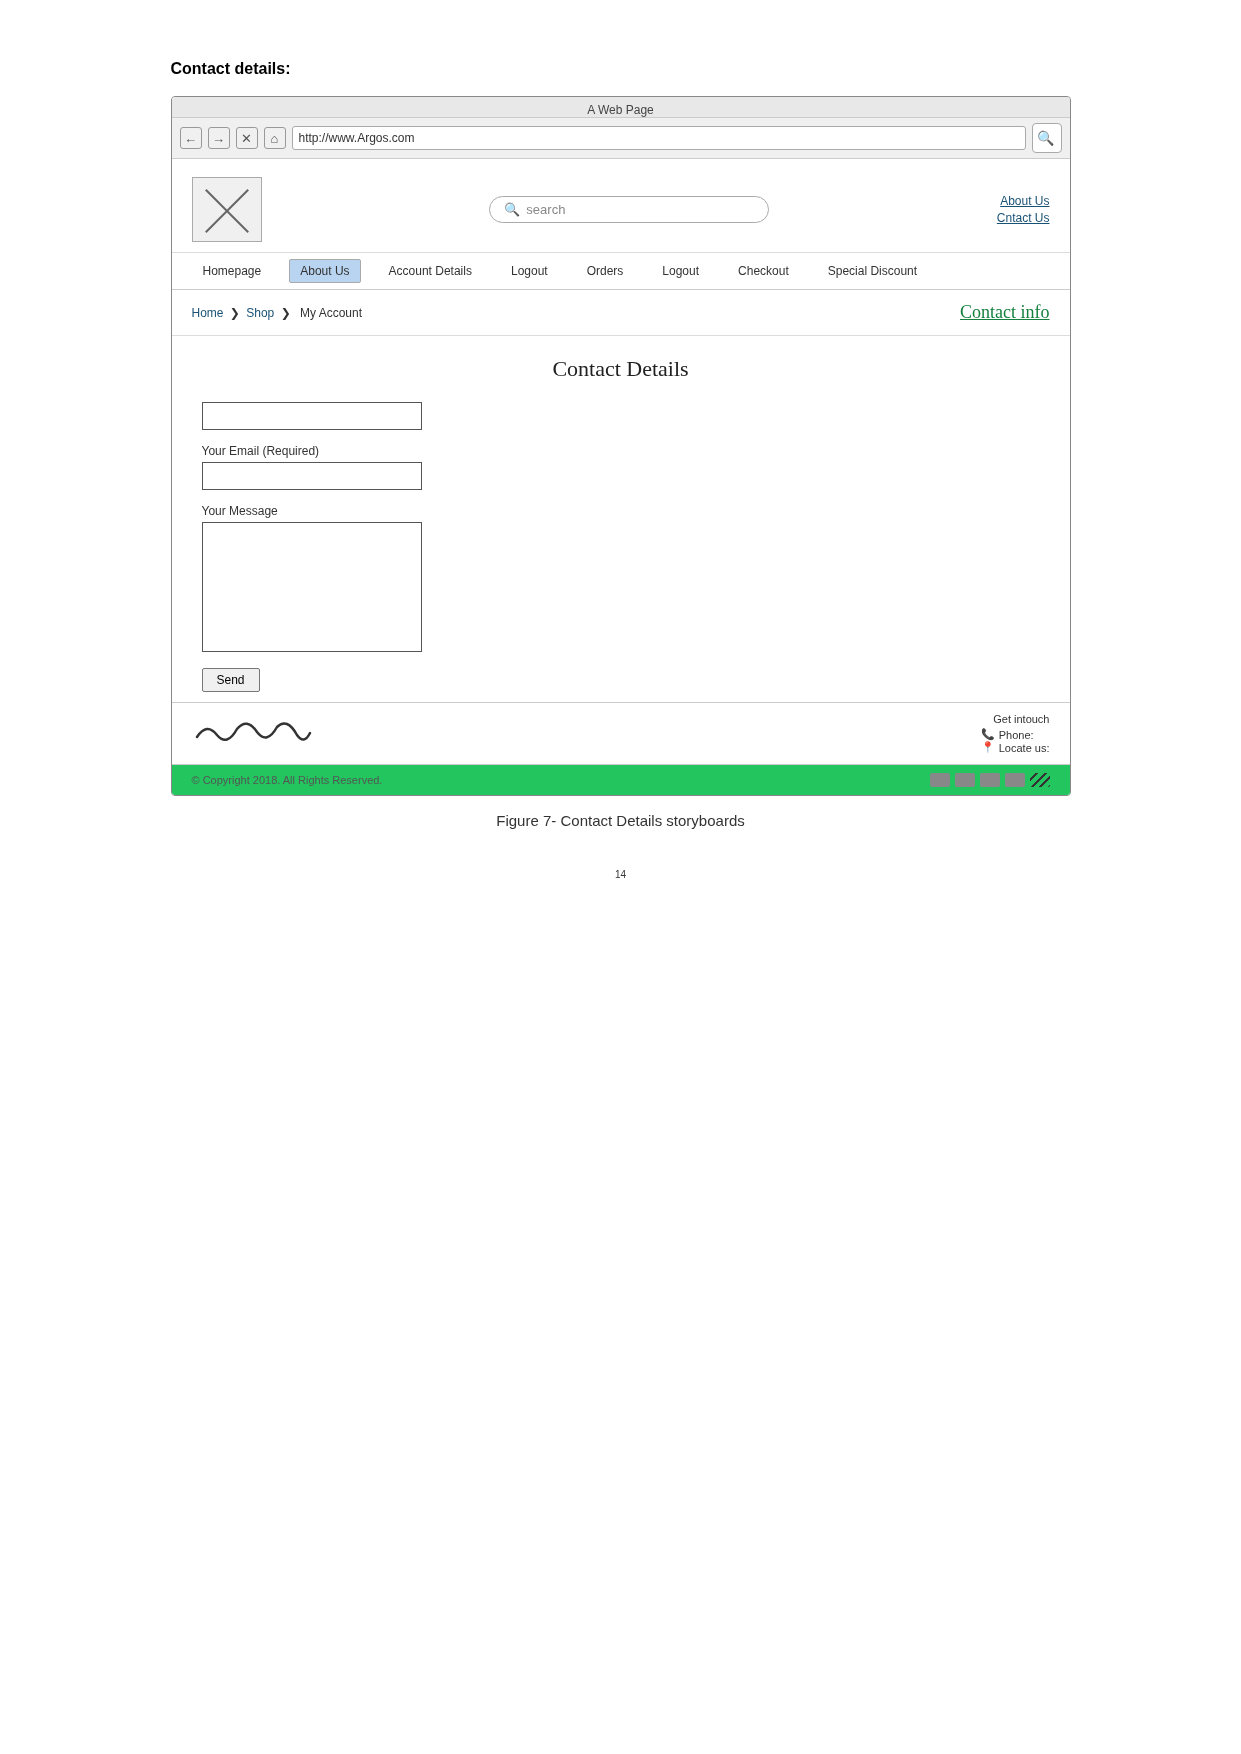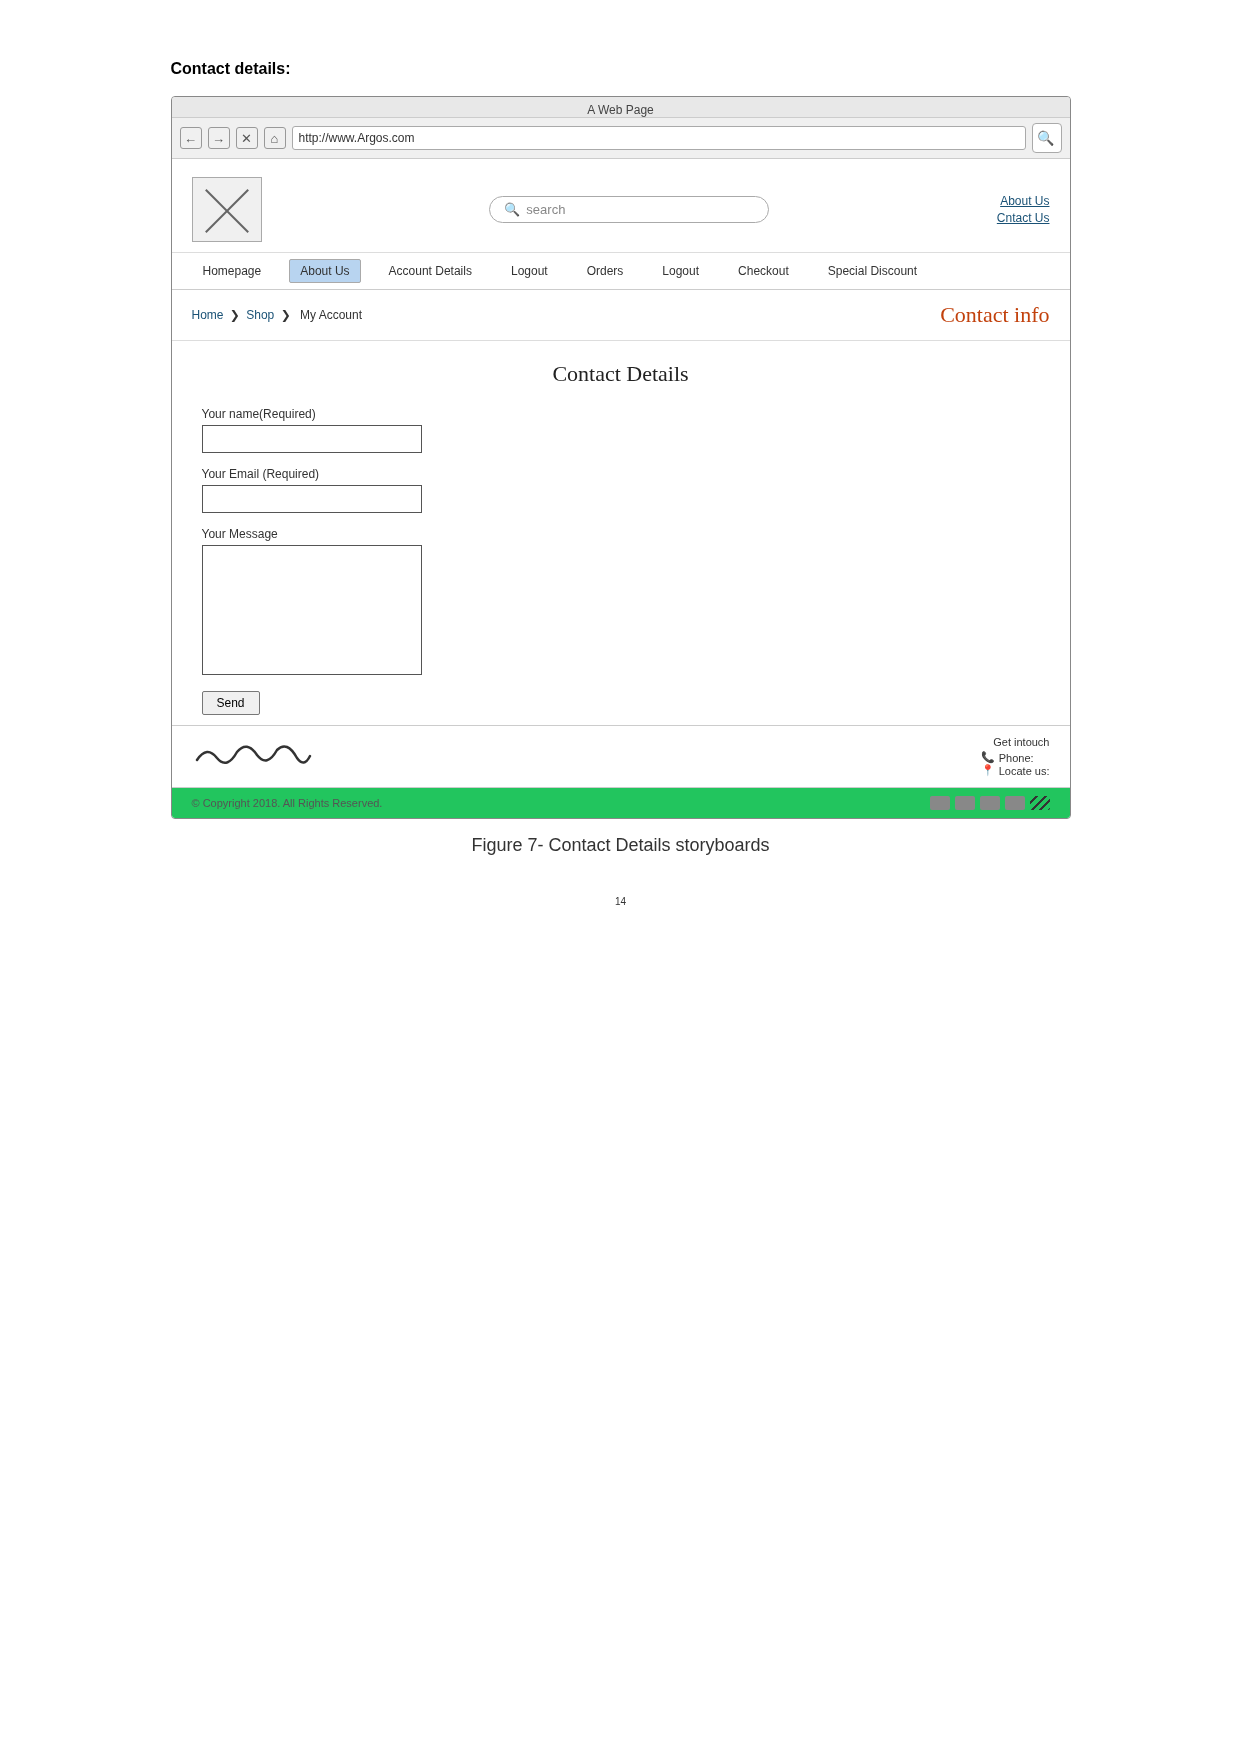--- a/index.html
+++ b/index.html
@@ -216,24 +216,25 @@
       font-size: 12px;
       color: #1a5276;
     }
 
     .breadcrumb span {
       color: #333;
       margin: 0 3px;
     }
 
     .page-title-large {
-      font-size: 22px;
+      font-size: 18px;
       font-weight: normal;
-      color: #c2410c;
+      color: #15803d;
       font-family: Georgia, serif;
+      text-decoration: underline;
     }
 
     
     .contact-form-area {
       padding: 20px 30px 10px 30px;
     }
 
     .contact-details-title {
       text-align: center;
       font-size: 22px;
@@ -344,21 +345,21 @@
       height: 14px;
       background: #666;
       border-radius: 2px;
       display: inline-block;
     }
 
     
     .figure-caption {
       text-align: center;
       margin-top: 16px;
-      font-size: 18px;
+      font-size: 15px;
       color: #333;
     }
 
     .page-number {
       text-align: center;
       margin-top: 40px;
       font-size: 10px;
       color: #333;
     }
 
@@ -439,21 +440,20 @@
           <a>Shop</a>
           <span> ❯ </span>
           <span>My Account</span>
         </div>
         <div class="page-title-large">Contact info</div>
       </div>
 
       <div class="contact-form-area">
         <div class="contact-details-title">Contact Details</div>
 
-        <label class="form-label">Your name(Required)</label>
         <input class="form-input" type="text" style="">
 
         <label class="form-label">Your Email (Required)</label>
         <input class="form-input" type="email" style="">
 
         <label class="form-label">Your Message</label>
         <textarea class="form-textarea" style=""></textarea>
 
         <button class="send-button">Send</button>
       </div>

